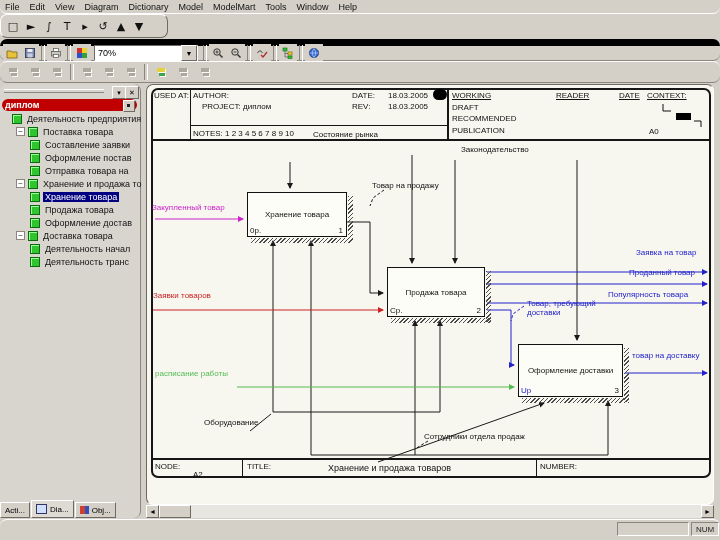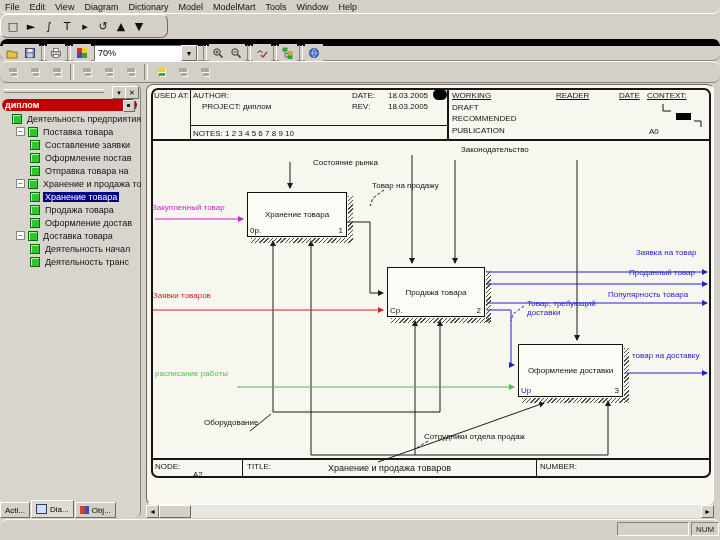--- a/index.html
+++ b/index.html
@@ -436,21 +436,21 @@
       <span class="cost" style="color: rgb(17, 17, 17);">Ср.</span>
       <span class="bnum">2</span>
     </div>
     <div class="hatch" style="left: 624px; top: 348px; width: 5px; height: 54px;"></div>
     <div class="hatch" style="left: 522px; top: 398px; width: 107px; height: 5px;"></div>
     <div class="dbox" style="left: 518px; top: 344px; width: 105px; height: 53px;">
       <span>Оформление доставки</span>
       <span class="cost" style="color: rgb(34, 34, 204);">Up</span>
       <span class="bnum">3</span>
     </div>
-    <span class="dlabel abs" style="left: 313px; top: 158px; color: rgb(17, 17, 17);">Состояние рынка</span>
+    <span class="dlabel abs" style="left: 313px; top: 130px; color: rgb(17, 17, 17);">Состояние рынка</span>
     <span class="dlabel abs" style="left: 461px; top: 145px; color: rgb(17, 17, 17);">Законодательство</span>
     <span class="dlabel abs" style="left: 372px; top: 181px; color: rgb(17, 17, 17);">Товар на продажу</span>
     <span class="dlabel abs" style="left: 152px; top: 203px; color: rgb(204, 34, 204);">Закупленный товар</span>
     <span class="dlabel abs" style="left: 153px; top: 291px; color: rgb(204, 34, 34);">Заявки товаров</span>
     <span class="dlabel abs" style="left: 155px; top: 369px; color: rgb(85, 187, 85);">расписание работы</span>
     <span class="dlabel abs" style="left: 204px; top: 418px; color: rgb(17, 17, 17);">Оборудование</span>
     <span class="dlabel abs" style="left: 424px; top: 432px; color: rgb(17, 17, 17);">Сотрудники отдела продаж</span>
     <span class="dlabel abs" style="left: 636px; top: 248px; color: rgb(34, 34, 204);">Заявка на товар</span>
     <span class="dlabel abs" style="left: 629px; top: 268px; color: rgb(34, 34, 204);">Проданный товар</span>
     <span class="dlabel abs" style="left: 608px; top: 290px; color: rgb(34, 34, 204);">Популярность товара</span>

